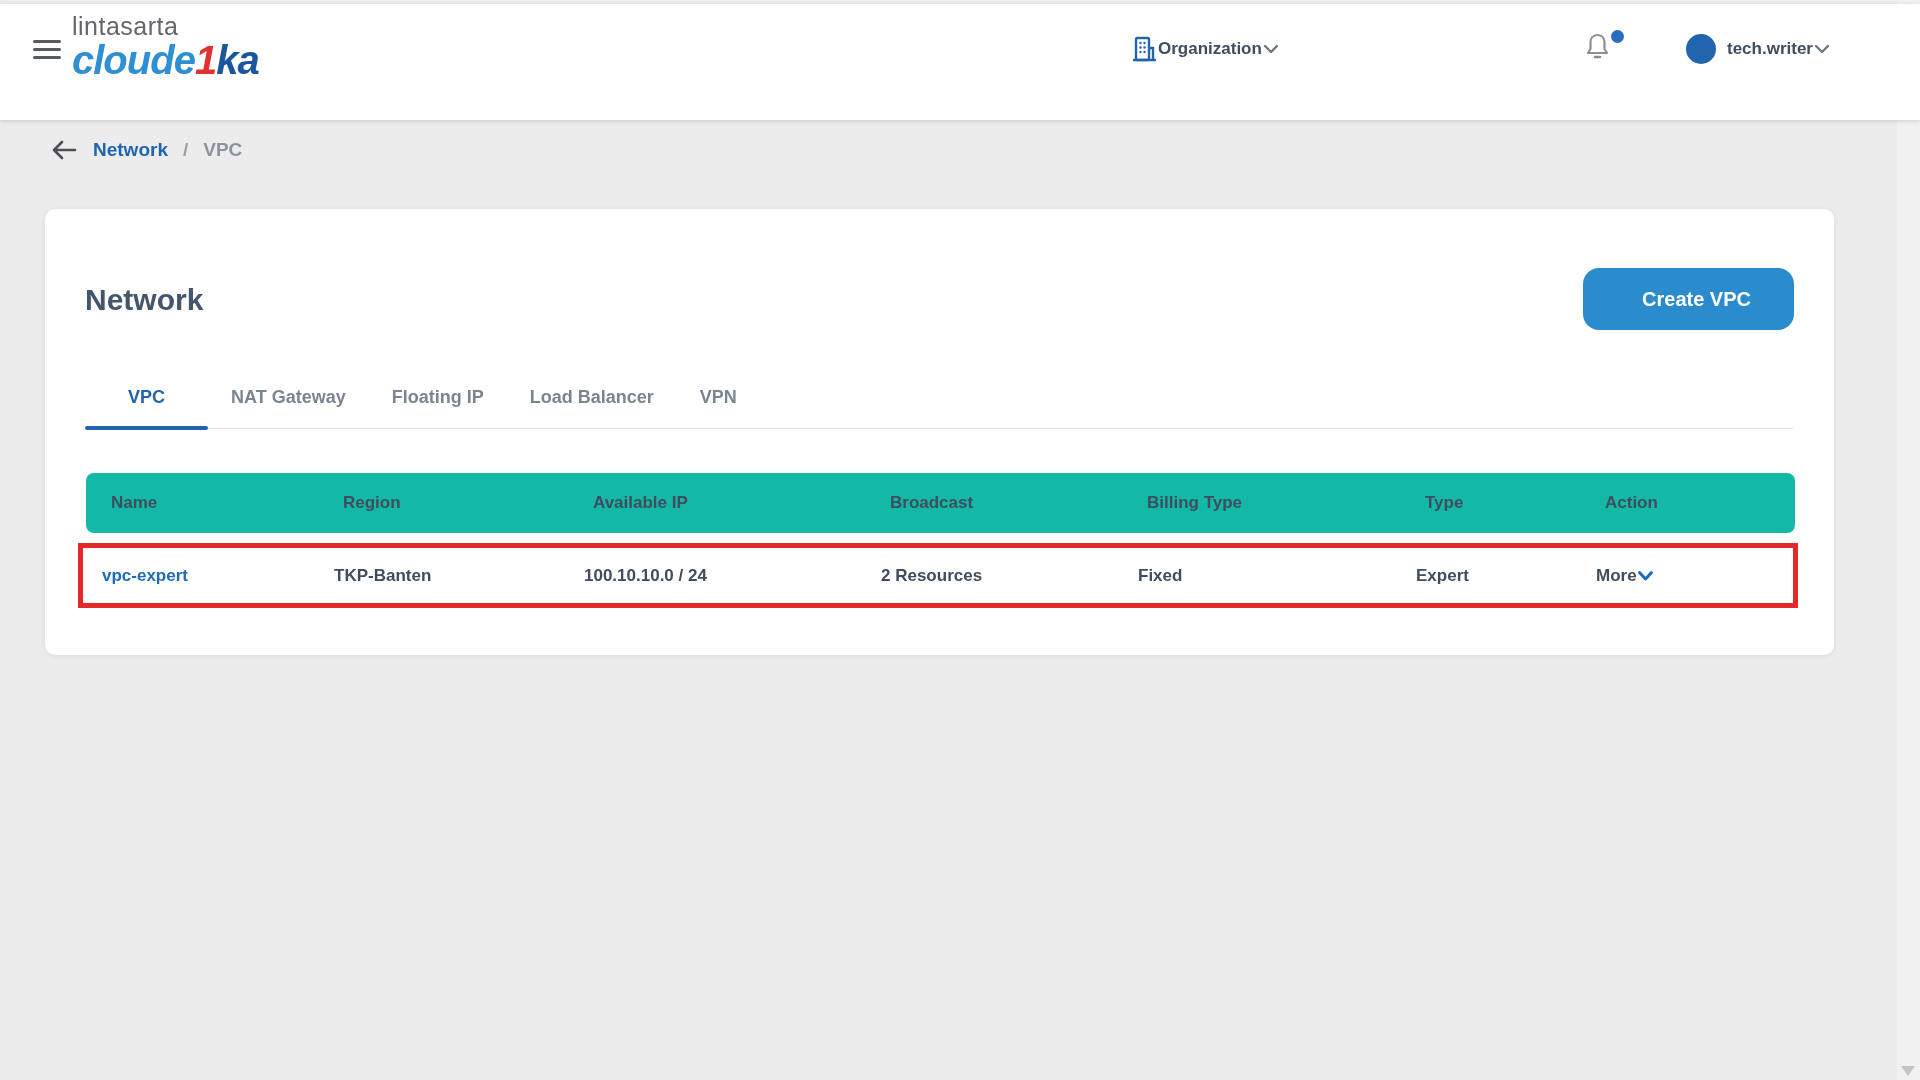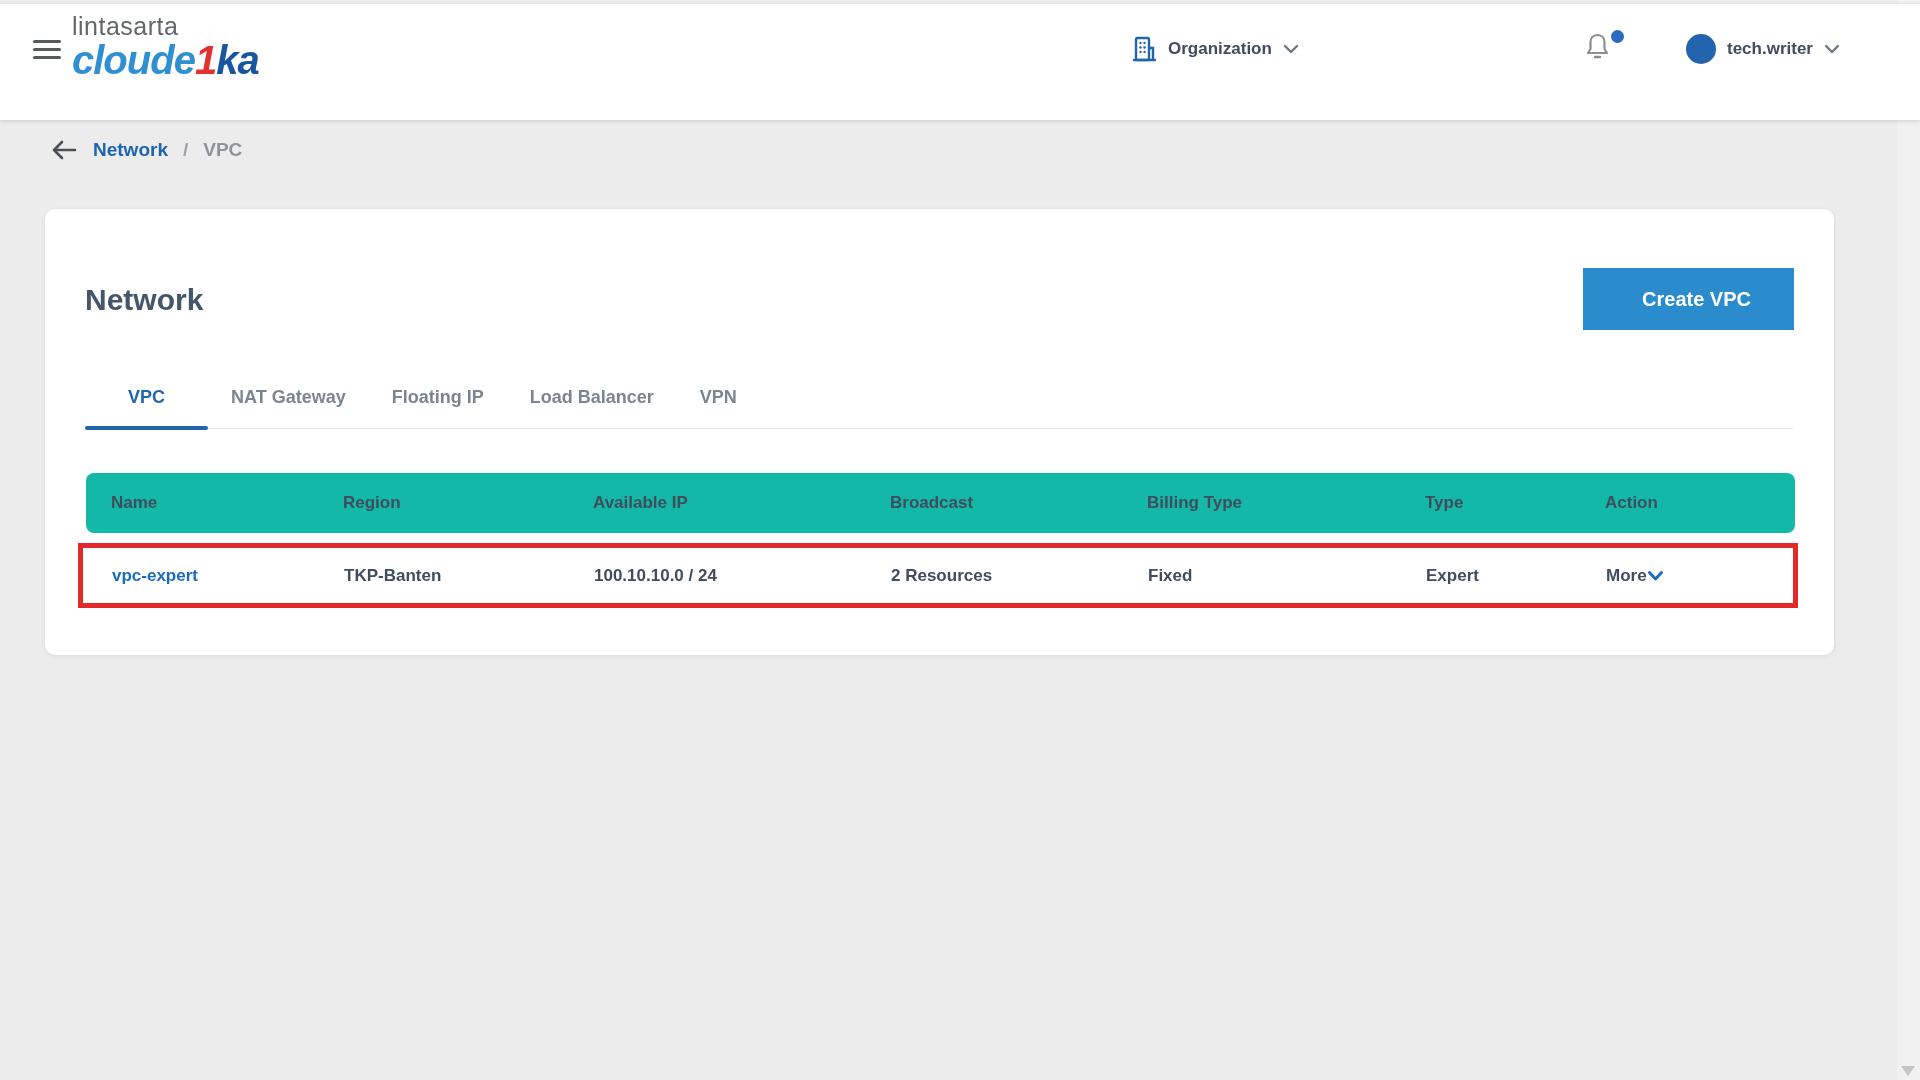--- a/index.html
+++ b/index.html
@@ -19,21 +19,21 @@
     letter-spacing:-1px; margin-top:1px; }
   .logo .p1 { color:#2e8fd3; } .logo .p2 { color:#e33030; } .logo .p3 { color:#1a55a0; }
 
   .project-box { position:absolute; left:350px; top:0; width:422px; height:90px;
     background:#2160a5; color:#fff; display:flex; align-items:center;
     padding:0 26px; cursor:pointer; }
   .project-box .pname { font-size:20px; font-weight:bold; letter-spacing:.2px; }
   .project-box .chev { margin-left:auto; }
 
   .hgroup { position:absolute; top:0; height:90px; display:flex; align-items:center;
-    gap:10px; cursor:pointer; }
+    cursor:pointer; }
   .hlabel { font-size:17px; font-weight:bold; color:#3f4d5e; }
   .org-group { left:1131px; } .bc-group { left:1364px; }
   .bell-wrap { position:absolute; left:1584px; top:28px; width:40px; height:36px; cursor:pointer; }
   .notif-dot { position:absolute; right:0px; top:-2px; width:13px; height:13px;
     border-radius:50%; background:#2a6cc0; }
   .avatar { position:absolute; left:1686px; top:30px; width:30px; height:30px;
     border-radius:50%; background:#2265ae; cursor:pointer; }
   .user-group { left:1727px; }
 
   
@@ -42,41 +42,41 @@
   .breadcrumb .bc-link { font-size:19px; font-weight:bold; color:#1e64b0; cursor:pointer; }
   .breadcrumb .bc-sep { font-size:19px; font-weight:bold; color:#9aa1a9; }
   .breadcrumb .bc-cur { font-size:19px; font-weight:bold; color:#8d939c; }
 
   
   .card { position:absolute; left:45px; top:209px; width:1789px; height:446px;
     background:#fff; border-radius:10px; box-shadow:0 1px 5px rgba(0,0,0,.08); }
   .card-title { position:absolute; left:40px; top:74px; font-size:30px;
     font-weight:bold; color:#44566b; }
   .create-btn { position:absolute; left:1538px; top:59px; width:211px; height:62px;
-    background:#2b8ccd; border:none; border-radius:0; color:#fff; font-size:20px;
+    background:#2b8ccd; border:none; border-radius:16px; color:#fff; font-size:20px;
     font-weight:bold; font-family:"Liberation Sans", sans-serif; cursor:pointer;padding-left:16px; }
 
   
   .tabs { position:absolute; left:40px; top:161px; width:1708px; height:59px;
     display:flex; border-bottom:1px solid #e3e3e3; }
   .tab { font-size:18px; font-weight:bold; color:#7b8591; padding:17px 23px 0;
     cursor:pointer; position:relative; height:59px; }
   .tab.first { padding:17px 43px 0; }
   .tab.active { color:#2264ad; }
   .tab.active::after { content:""; position:absolute; left:0; right:0; bottom:-1px;
     height:4px; background:#2264ad; border-radius:2px; }
 
   
   .table-wrap { position:absolute; left:33px; top:264px; width:1720px; }
   .thead { margin-left:8px; width:1709px; height:60px; background:#14b8a6;
     border-radius:8px; display:grid; padding-left:25px; align-items:center;
     grid-template-columns:232px 250px 297px 257px 278px 180px 1fr; }
   .thead .th { font-size:17px; font-weight:bold; color:#3f4d5e; }
   .trow { margin-top:10px; width:1720px; height:65px; background:#fff;
-    border:5px solid #e32929; display:grid; padding-left:29px; align-items:center;
+    border:5px solid #e32929; display:grid; padding-left:19px; align-items:center;
     grid-template-columns:232px 250px 297px 257px 278px 180px 1fr; cursor:pointer; }
   .trow .td { font-size:17px; font-weight:bold; color:#3f4d5e; }
   .td.link { color:#1b6cc0; cursor:pointer; }
   .more-cell { display:flex; align-items:center; color:#1b6cc0; cursor:pointer; }
 
   
   .scrollbar { position:absolute; right:0; top:0; width:23px; height:1080px;
     background:#f1f1f1; }
   .sb-up { position:absolute; top:7px; left:4px; width:0; height:0;
     border-left:7px solid transparent; border-right:7px solid transparent;

